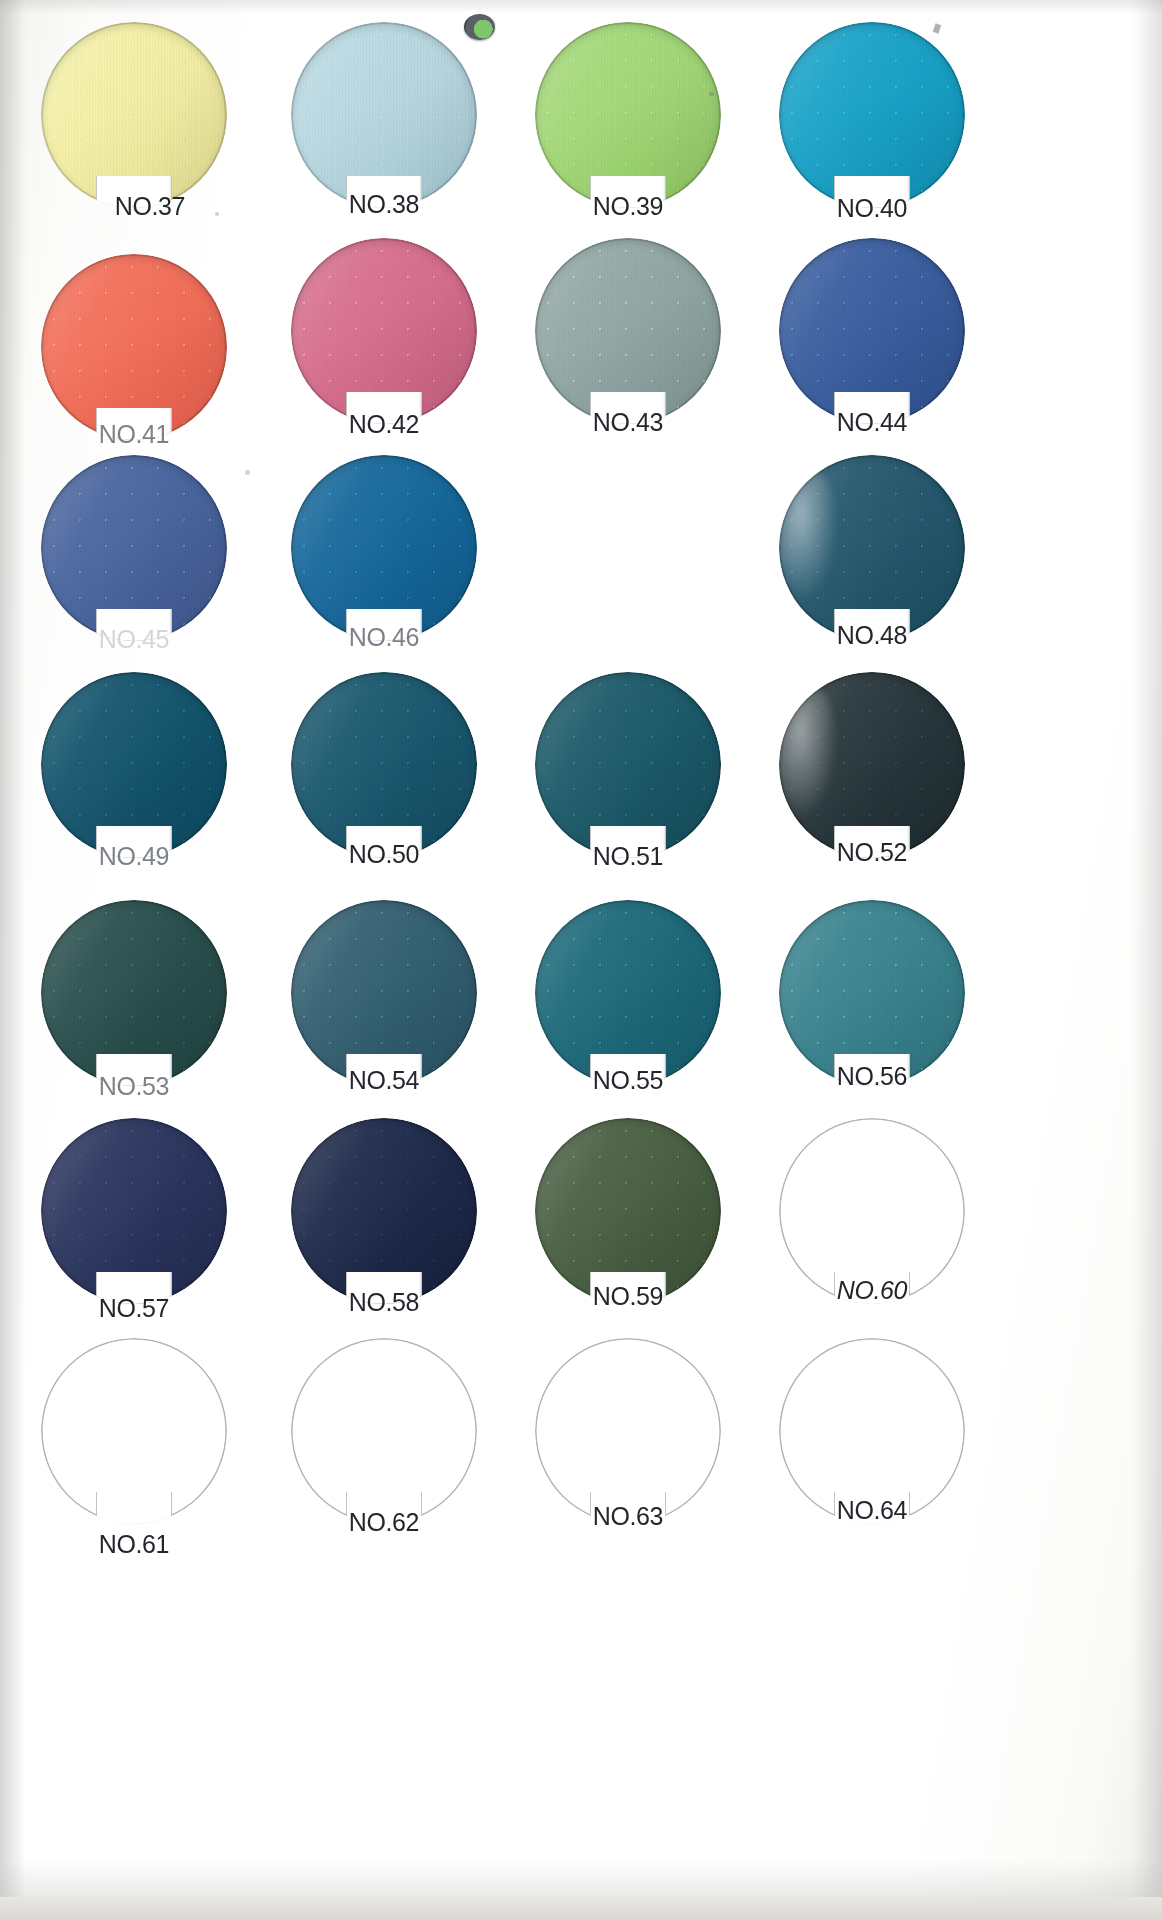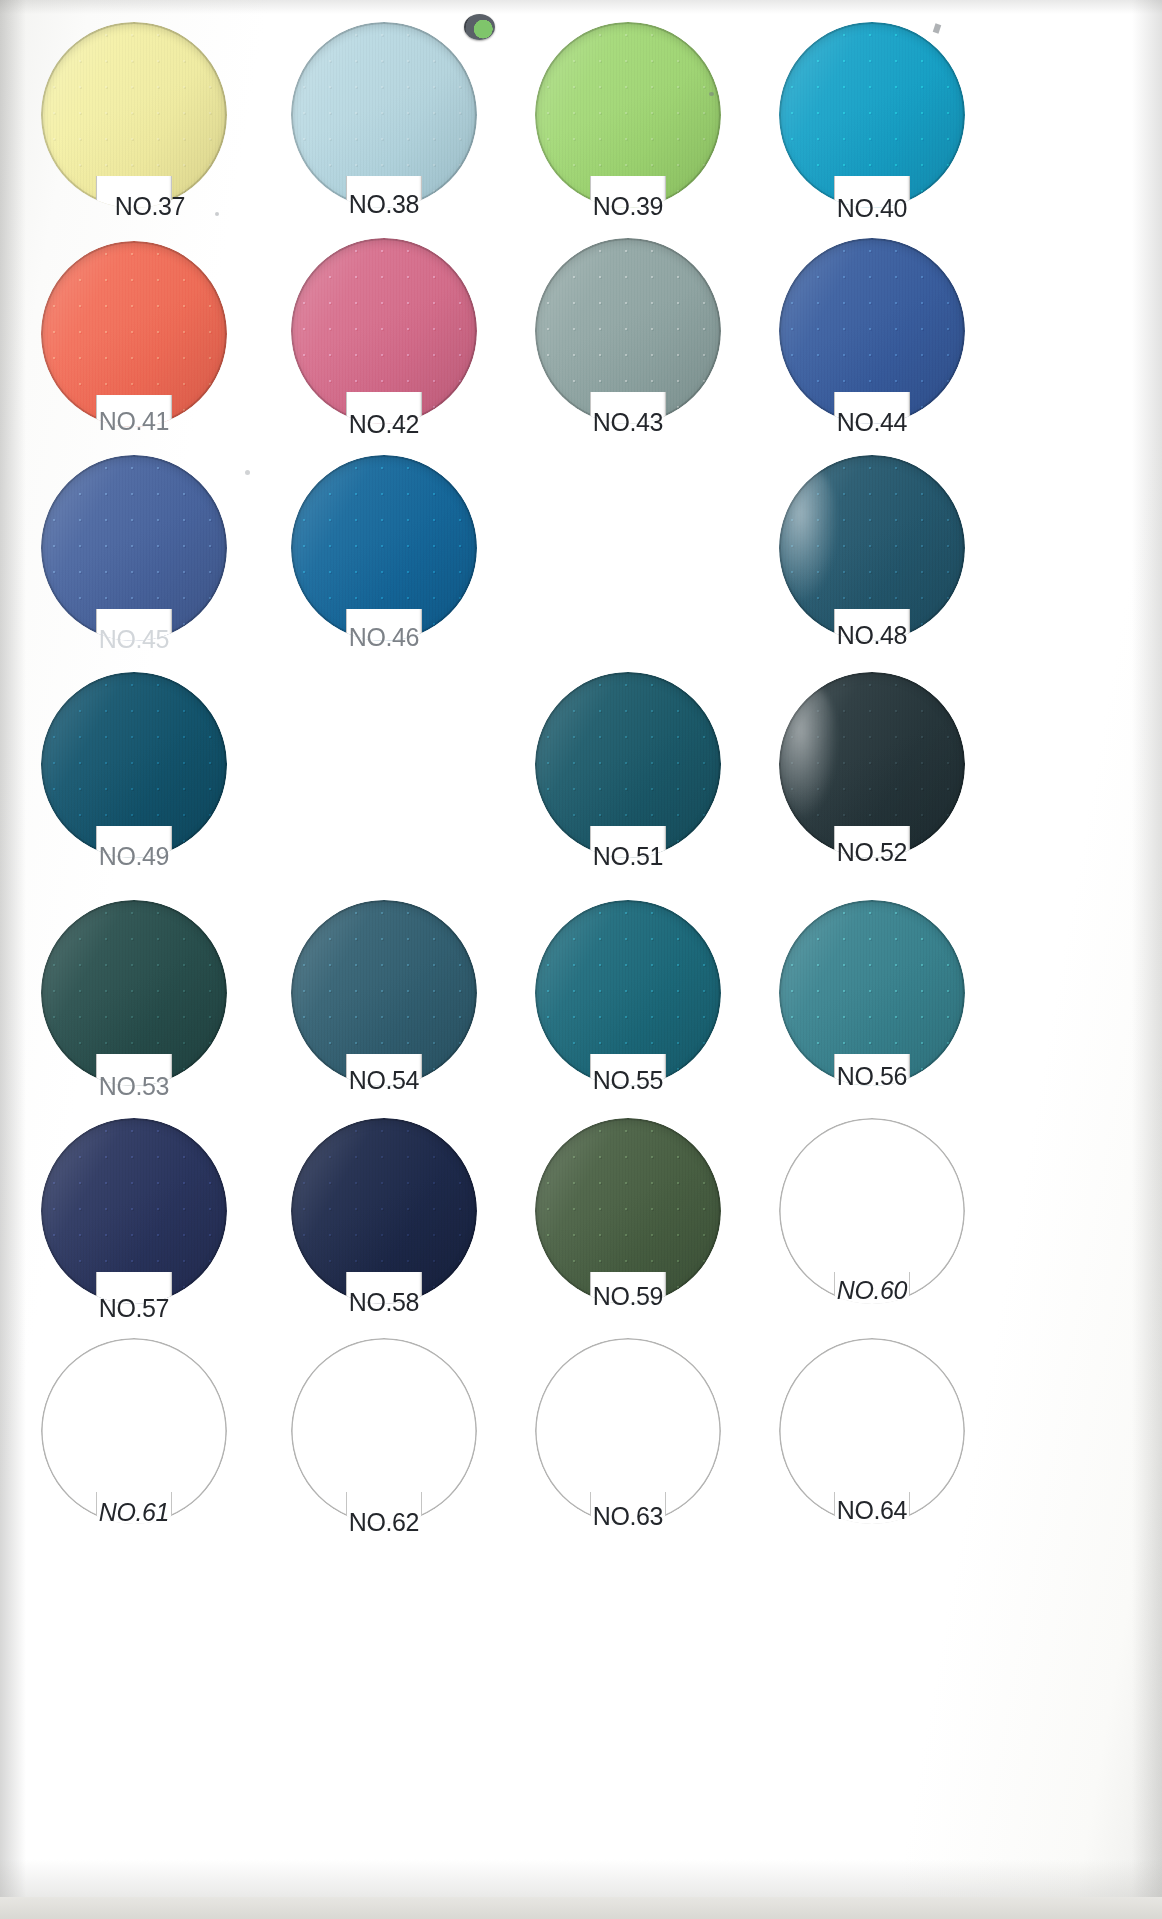--- a/index.html
+++ b/index.html
@@ -189,21 +189,21 @@
           <div class="disc">
             <div class="disc-fill" style="background: linear-gradient(155deg, rgb(24, 163, 200) 0%, rgb(24, 163, 200) 45%, rgb(20, 150, 188) 100%);"></div>
             <div class="tex"></div>
             <div class="sheen"></div>
             <div class="rim"></div>
             <div class="notch shadowed"></div>
           </div>
         </div>
         <div class="label" style="top: 172px;">NO.40</div>
       </div>
-      <div class="cell" style="left: 14px; top: 241px;">
+      <div class="cell" style="left: 14px; top: 254px;">
         <div class="disc-wrap">
           <div class="disc">
             <div class="disc-fill" style="background: linear-gradient(155deg, rgb(242, 112, 90) 0%, rgb(242, 112, 90) 45%, rgb(236, 100, 80) 100%);"></div>
             <div class="tex"></div>
             <div class="sheen"></div>
             <div class="rim"></div>
             <div class="notch shadowed"></div>
           </div>
         </div>
         <div class="label gray" style="top: 166px;">NO.41</div>
@@ -285,20 +285,32 @@
         <div class="disc-wrap">
           <div class="disc">
             <div class="disc-fill" style="background: linear-gradient(155deg, rgb(19, 85, 110) 0%, rgb(19, 85, 110) 45%, rgb(15, 77, 101) 100%);"></div>
             <div class="tex"></div>
             <div class="sheen"></div>
             <div class="rim"></div>
             <div class="notch shadowed"></div>
           </div>
         </div>
         <div class="label gray" style="top: 170px;">NO.49</div>
+      </div>
+      <div class="cell" style="left: 264px; top: 672px;">
+        <div class="disc-wrap">
+          <div class="disc">
+            <div class="disc-fill" style="background: linear-gradient(155deg, rgb(26, 89, 112) 0%, rgb(26, 89, 112) 45%, rgb(21, 80, 103) 100%);"></div>
+            <div class="tex"></div>
+            <div class="sheen"></div>
+            <div class="rim"></div>
+            <div class="notch shadowed"></div>
+          </div>
+        </div>
+        <div class="label" style="top: 168px;">NO.50</div>
       </div>
       <div class="cell" style="left: 508px; top: 672px;">
         <div class="disc-wrap">
           <div class="disc">
             <div class="disc-fill" style="background: linear-gradient(155deg, rgb(28, 91, 107) 0%, rgb(28, 91, 107) 45%, rgb(23, 82, 98) 100%);"></div>
             <div class="tex"></div>
             <div class="sheen"></div>
             <div class="rim"></div>
             <div class="notch shadowed"></div>
           </div>
@@ -411,21 +423,21 @@
         </div>
         <div class="label" style="top: 158px; font-style: italic;">NO.60</div>
       </div>
       <div class="cell" style="left: 14px; top: 1338px;">
         <div class="disc-wrap">
           <div class="disc empty">
             <div class="disc-fill"></div>
             <div class="notch"></div>
           </div>
         </div>
-        <div class="label" style="top: 160px; font-style: italic;">NO.61</div>
+        <div class="label" style="top: 192px;">NO.61</div>
       </div>
       <div class="cell" style="left: 264px; top: 1338px;">
         <div class="disc-wrap">
           <div class="disc empty">
             <div class="disc-fill"></div>
             <div class="notch"></div>
           </div>
         </div>
         <div class="label" style="top: 170px;">NO.62</div>
       </div>

